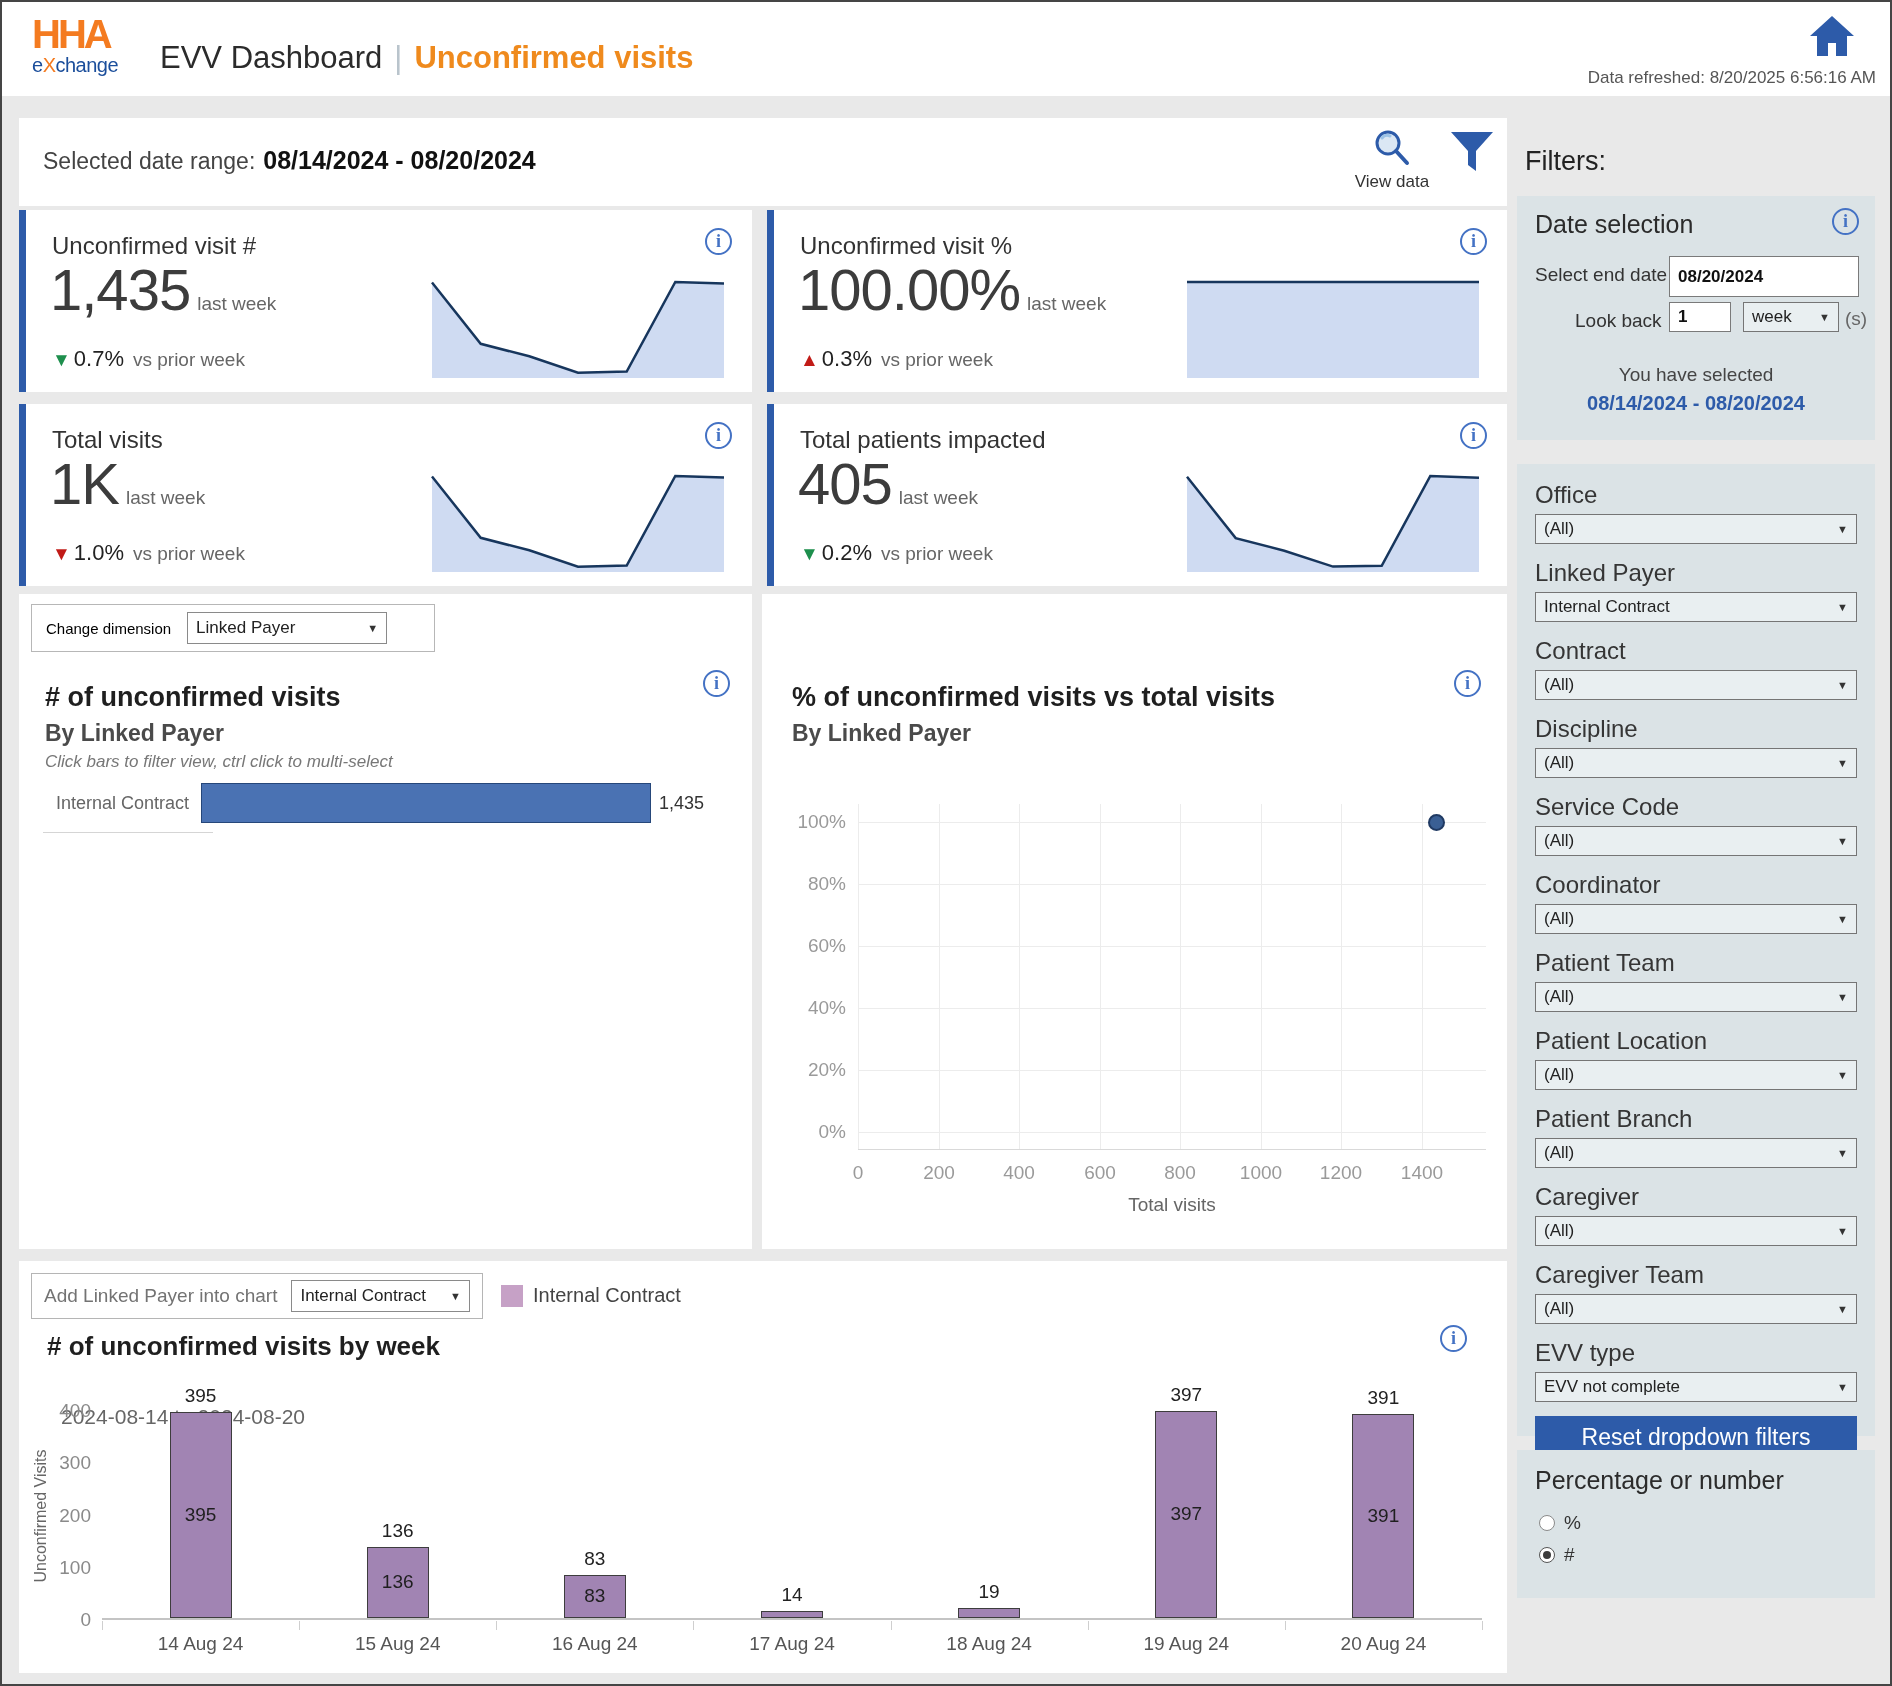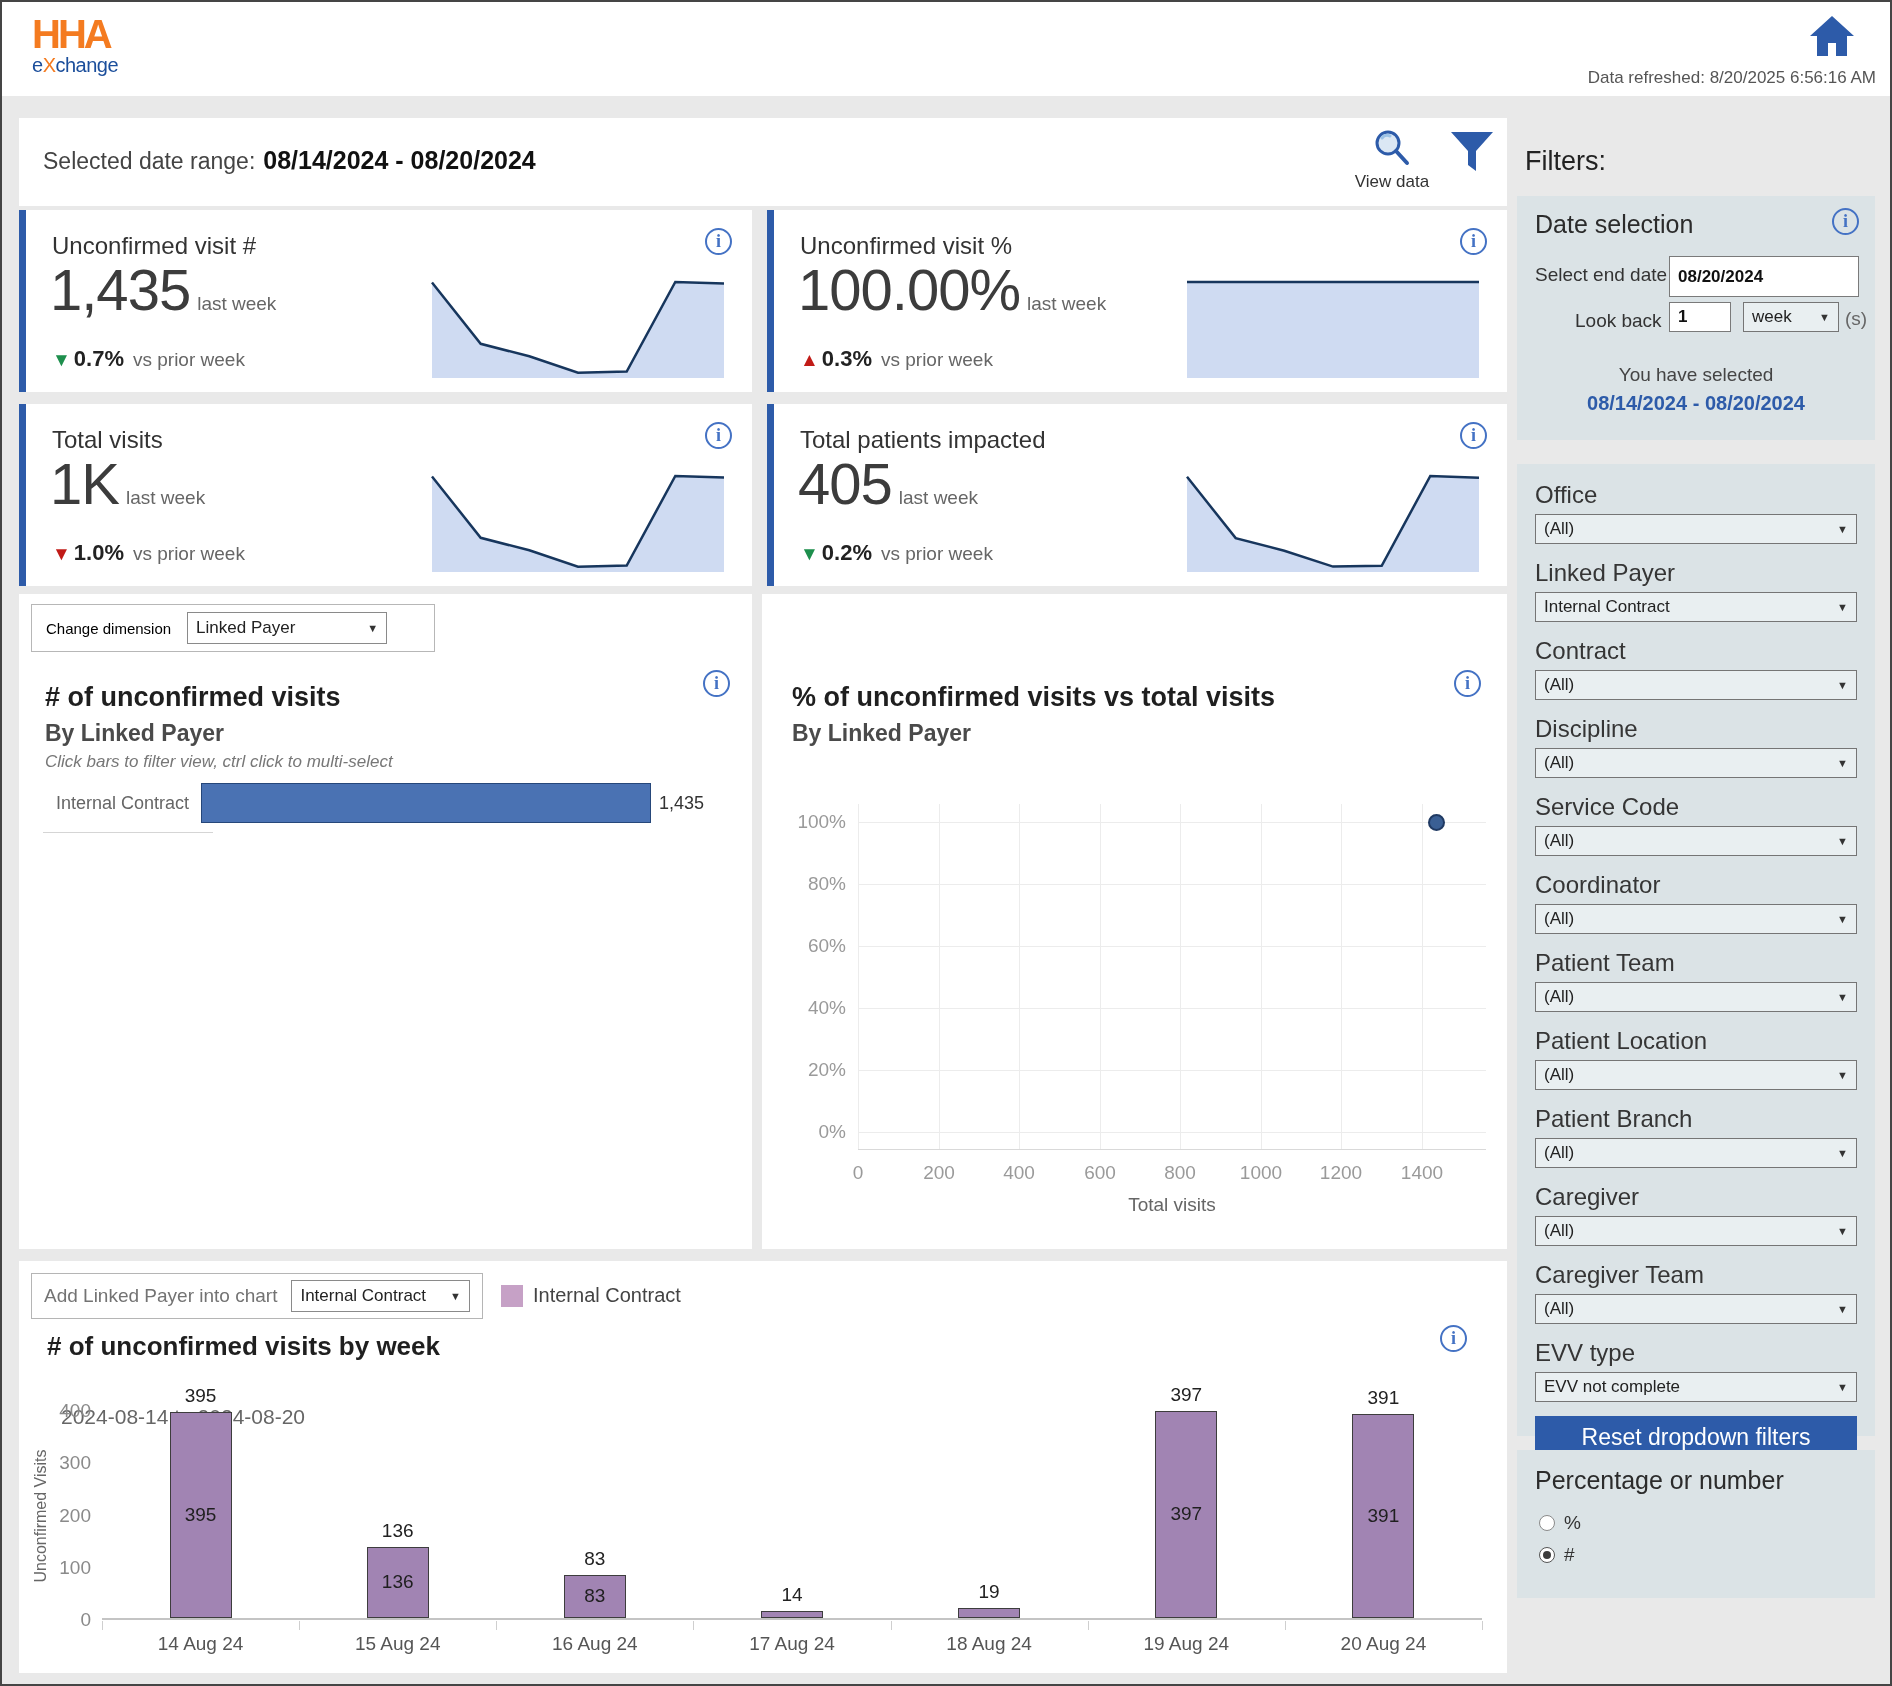--- a/index.html
+++ b/index.html
@@ -29,21 +29,21 @@
   .funnel { position:absolute; left:1428px; top:12px; cursor:pointer; }
 
   
   .kpi { background:#fff; border-left:7px solid #2d5ba9; position:absolute; }
   .kpi-title { position:absolute; left:26px; top:22px; font-size:24px; color:#333; }
   .kpi-value-row { position:absolute; left:24px; top:46px; display:flex; align-items:baseline; }
   .kpi-value { font-size:58px; color:#3c3c3c; letter-spacing:-1px; }
   .kpi-suffix { font-size:19px; color:#666; margin-left:7px; }
   .kpi-delta-row { position:absolute; left:26px; top:136px; display:flex; align-items:baseline; }
   .kpi-delta-symbol { font-size:19px; margin-right:3px; }
-  .kpi-delta-pct { font-size:22px; font-weight:bold; color:#222;text-align:center; }
+  .kpi-delta-pct { font-size:22px; font-weight:normal; color:#222;text-align:center; }
   .kpi-delta-suffix { font-size:19px; color:#666; margin-left:9px; }
   .spark { position:absolute; right:24px; top:60px; width:300px; height:108px; }
 
   .info-icon { position:absolute; width:27px; height:27px; border:2px solid #4472c4; border-radius:50%;
     color:#4472c4; font-family:"Liberation Serif", serif; font-weight:bold; font-size:18px;
     display:flex; align-items:center; justify-content:center; cursor:pointer; background:#fff; }
 
   
   .panel-left  { left:17px;  top:592px; width:733px; height:655px; }
   .panel-right { left:760px; top:592px; width:745px; height:655px; }
@@ -120,20 +120,23 @@
 </style>
 </head>
 <body>
 
 <div id="app">
 
   <div class="header">
     <div class="logo">
       <div class="logo-hha">HHA</div>
       <div class="logo-ex"><span>e</span><span class="x">X</span><span>change</span></div>
+    </div>
+    <div class="app-title">
+      <span>EVV Dashboard</span><span class="sep">|</span><span class="sub">Unconfirmed visits</span>
     </div>
     <div class="home-btn">
       <svg width="48" height="44" viewBox="0 0 48 44">
           <path d="M24 2 L46 22 H39 V42 H28 V29 H20 V42 H9 V22 H2 Z" fill="#2d5ba9"></path>
         </svg>
     </div>
     <div class="refreshed">Data refreshed: 8/20/2025 6:56:16 AM</div>
   </div>
 
   <div class="panel topbar">

